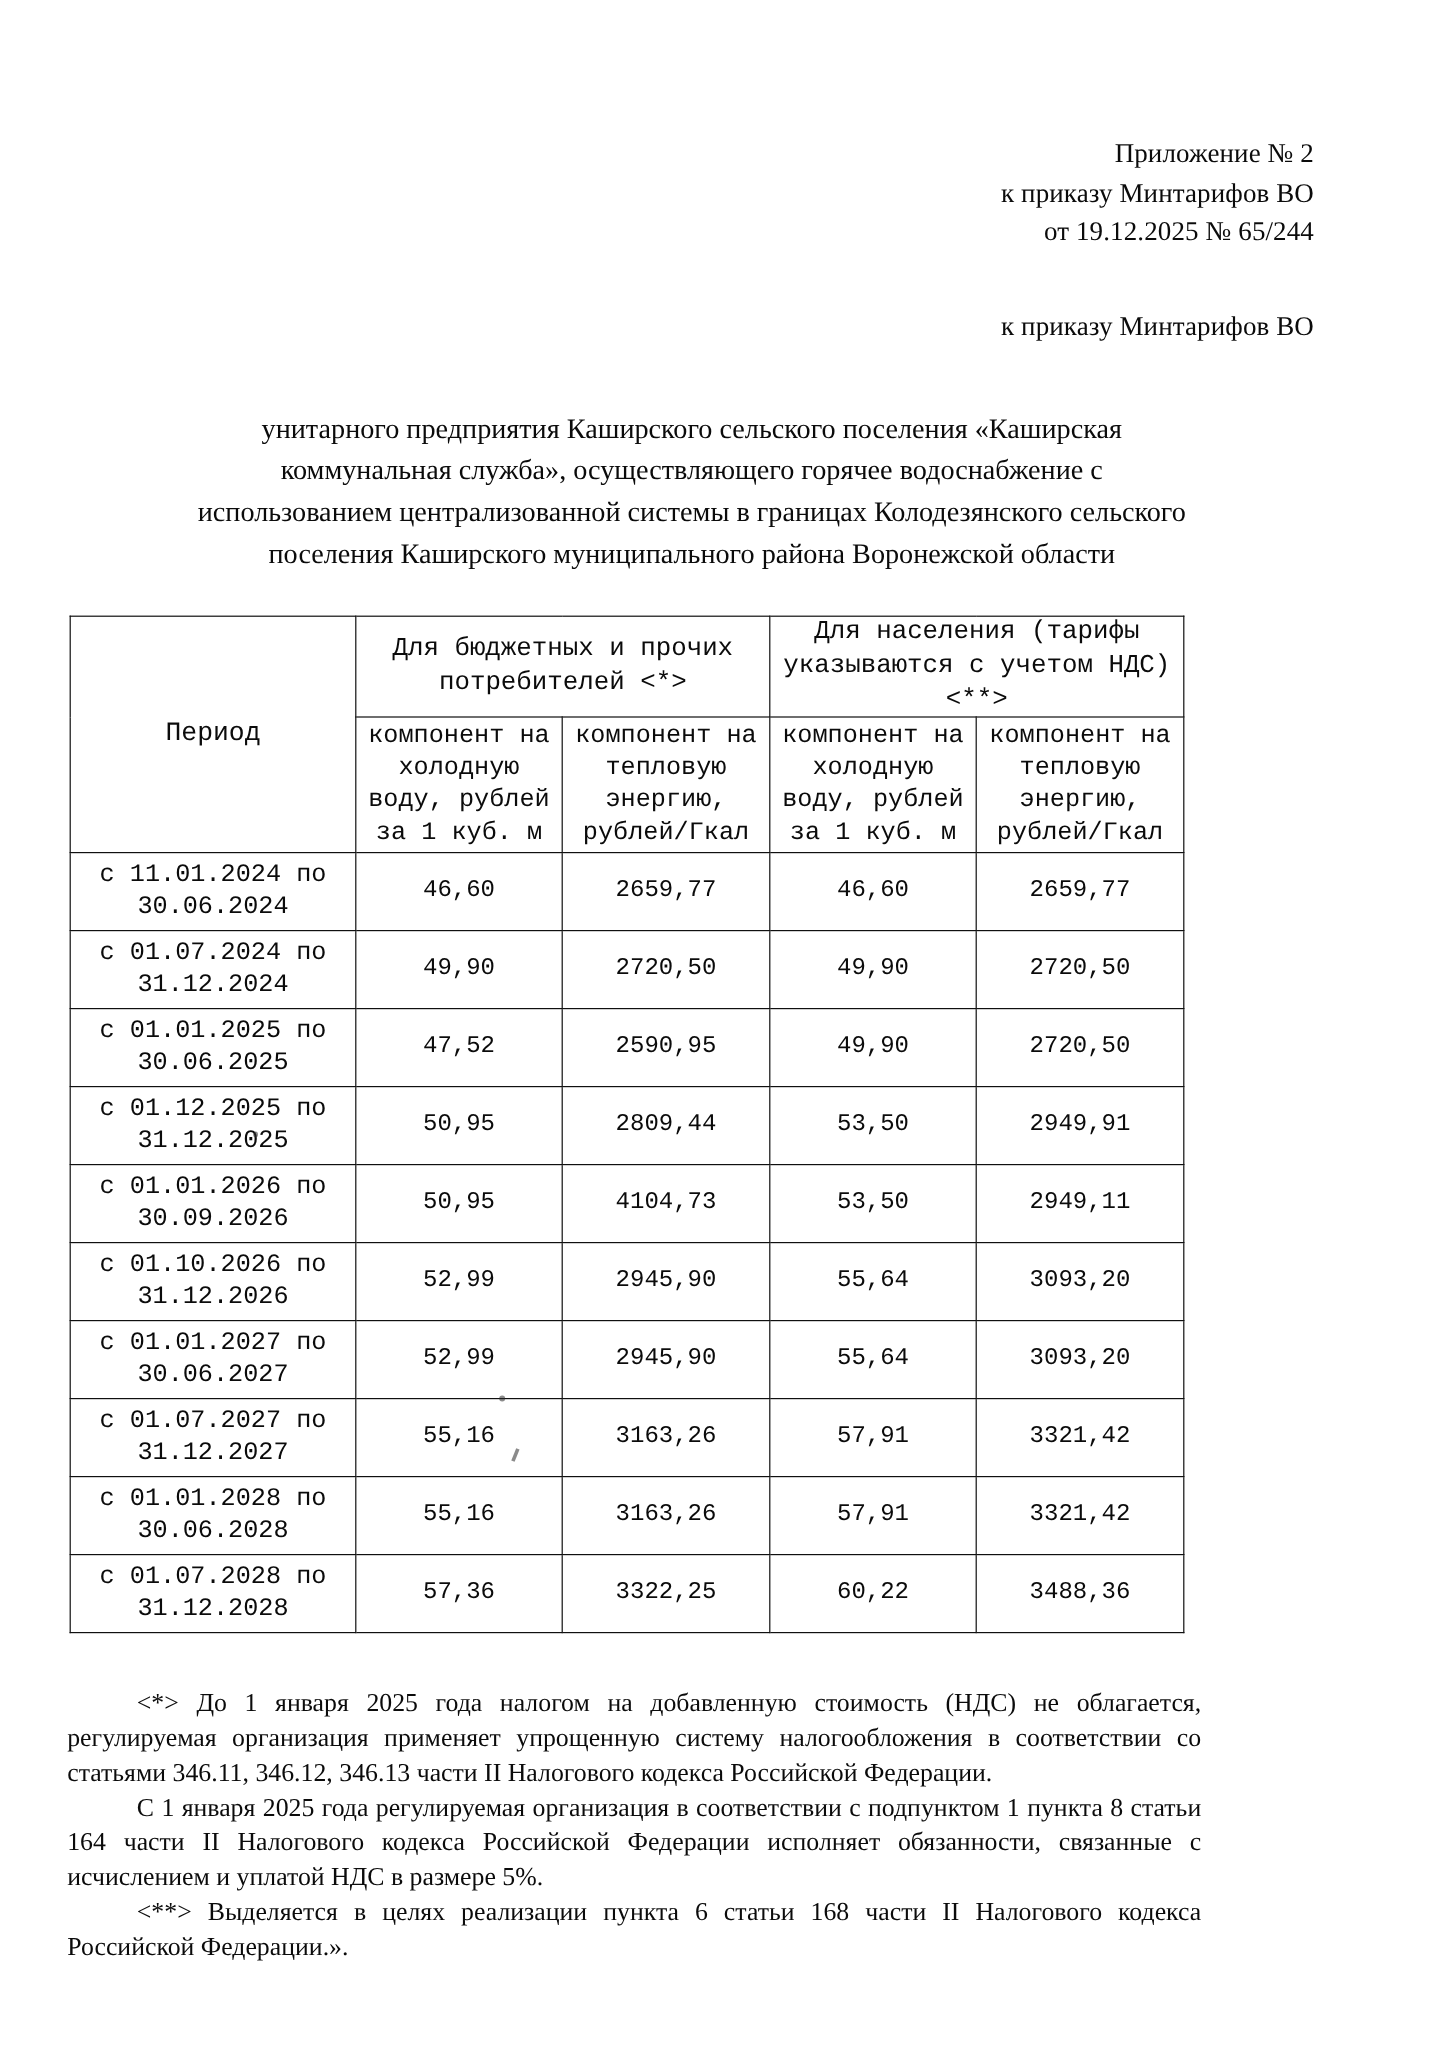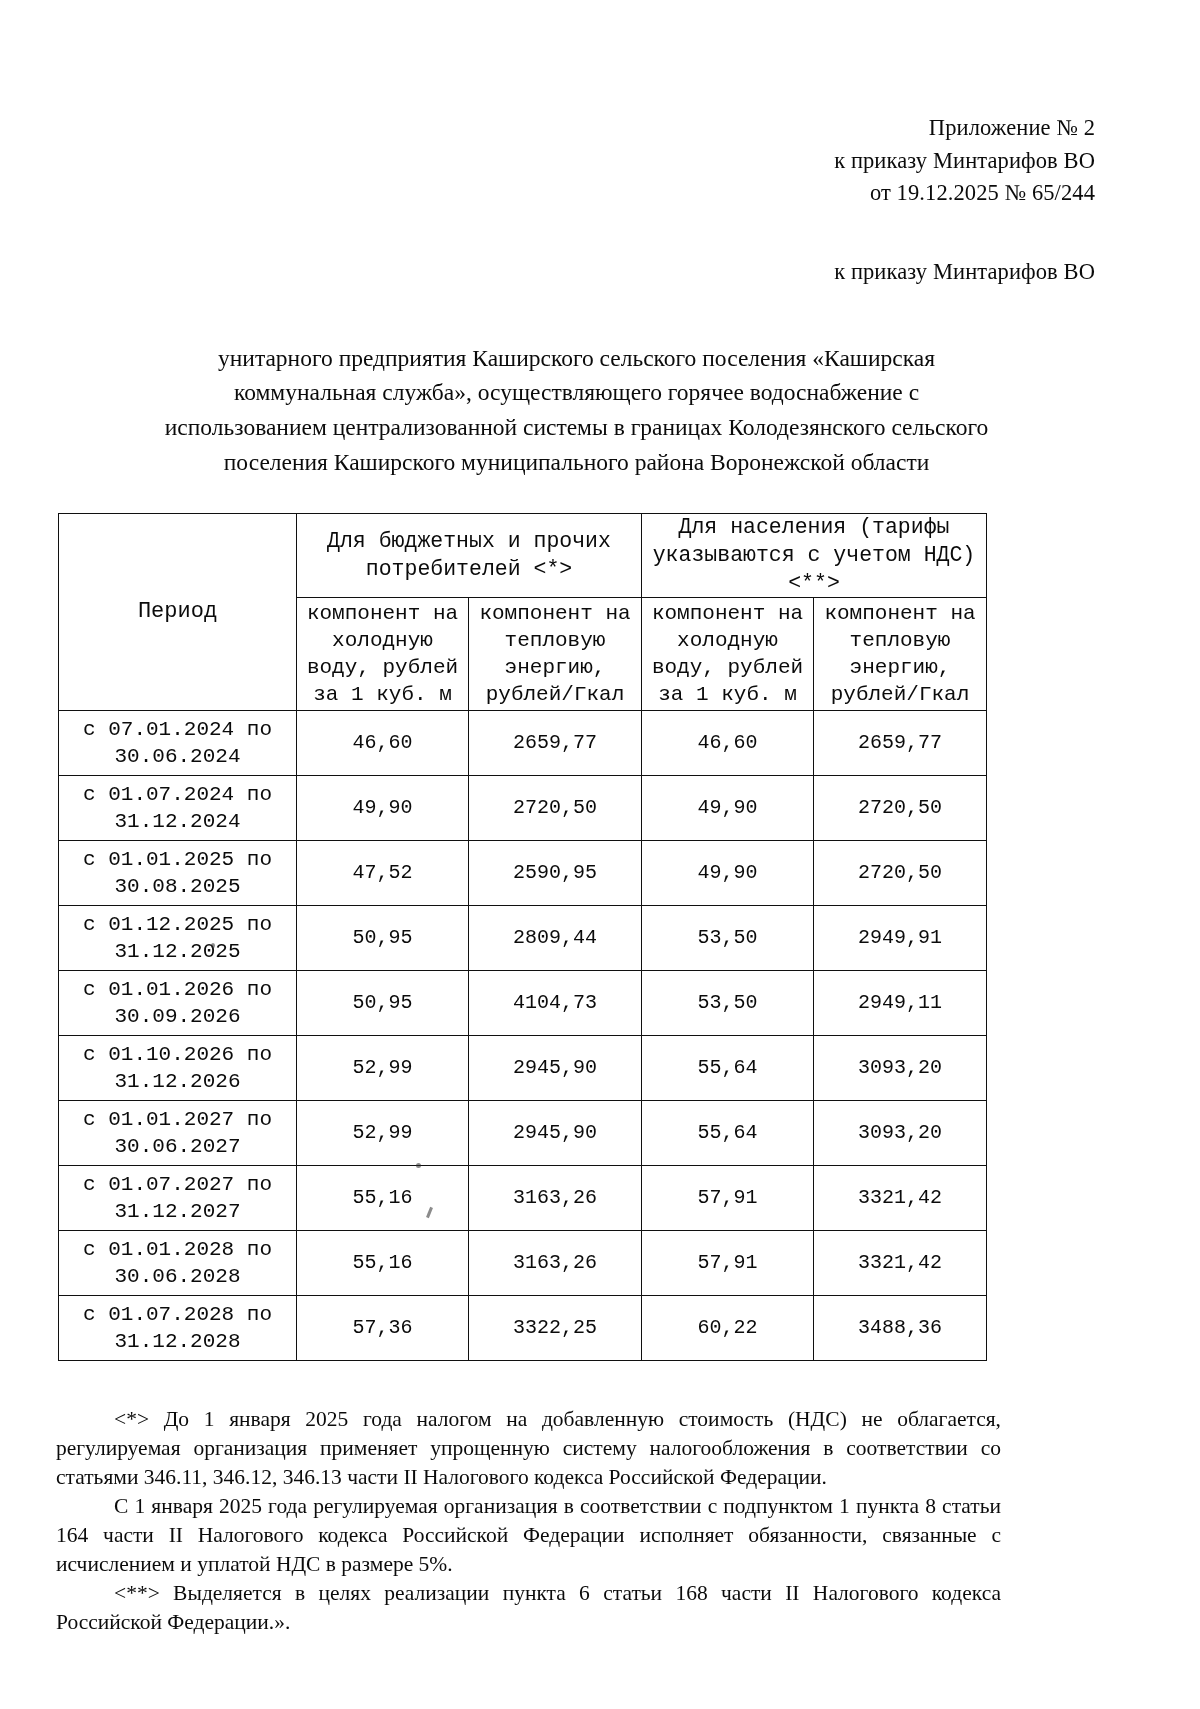--- a/index.html
+++ b/index.html
@@ -146,35 +146,35 @@
       </tr>
       <tr>
         <th class="sub">компонент на холодную воду, рублей за 1 куб. м</th>
         <th class="sub">компонент на тепловую энергию, рублей/Гкал</th>
         <th class="sub">компонент на холодную воду, рублей за 1 куб. м</th>
         <th class="sub">компонент на тепловую энергию, рублей/Гкал</th>
       </tr>
     </thead>
     <tbody id="tariff-body">
         <tr>
-          <td class="period">с 07.01.2024 по 30.06.2024</td>
+          <td class="period">с 11.01.2024 по 30.06.2024</td>
           <td class="num">46,60</td>
           <td class="num">2659,77</td>
           <td class="num">46,60</td>
           <td class="num">2659,77</td>
         </tr>
         <tr>
           <td class="period">с 01.07.2024 по 31.12.2024</td>
           <td class="num">49,90</td>
           <td class="num">2720,50</td>
           <td class="num">49,90</td>
           <td class="num">2720,50</td>
         </tr>
         <tr>
-          <td class="period">с 01.01.2025 по 30.08.2025</td>
+          <td class="period">с 01.01.2025 по 30.06.2025</td>
           <td class="num">47,52</td>
           <td class="num">2590,95</td>
           <td class="num">49,90</td>
           <td class="num">2720,50</td>
         </tr>
         <tr>
           <td class="period">с 01.12.2025 по 31.12.2025</td>
           <td class="num">50,95</td>
           <td class="num">2809,44</td>
           <td class="num">53,50</td>

